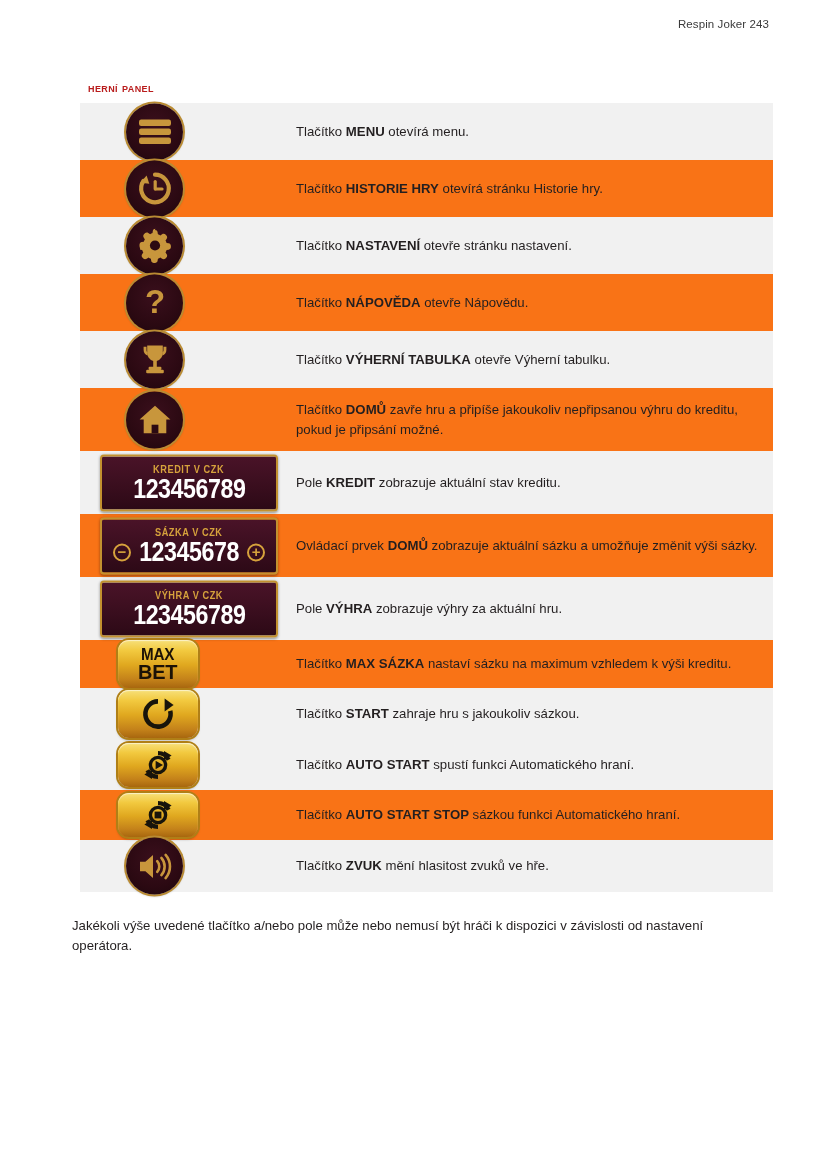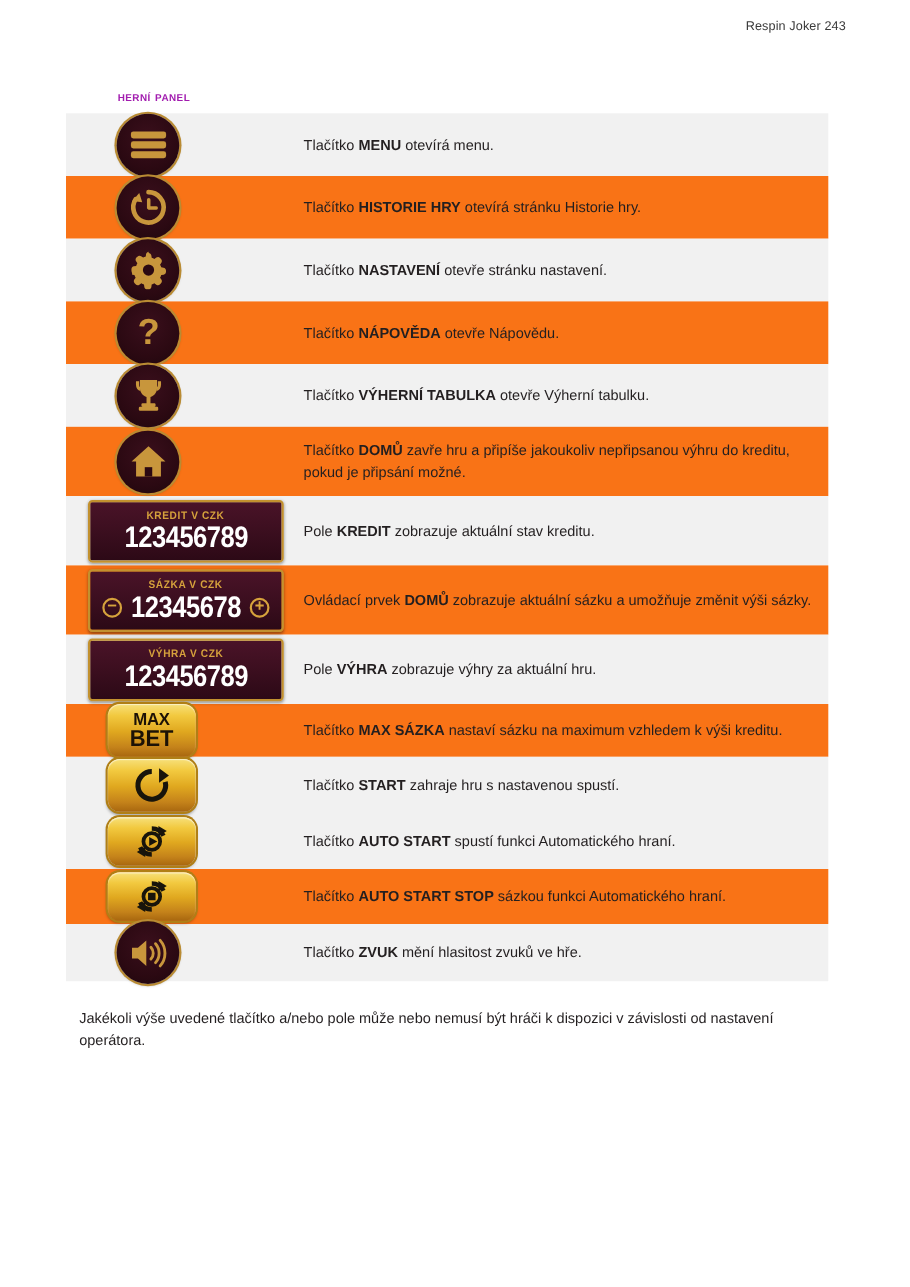--- a/index.html
+++ b/index.html
@@ -22,35 +22,35 @@
     top: 18px;
     right: 58px;
     font-size: 11.5px;
     color: #3a3a3a;
     letter-spacing: .1px;
   }
 
   
   .section-title {
     position: absolute;
-    left: 107px;
+    left: 88px;
     top: 80px;
     font-size: 13px;
     font-weight: bold;
     letter-spacing: .4px;
     font-variant: small-caps;
     text-transform: lowercase;
-    color: #a21caf;
+    color: #b91c1c;
   }
   .section-title::first-letter { font-size: 13px; }
 
   
   .panel-table {
     position: absolute;
-    left: 60px;
+    left: 80px;
     top: 103px;
     width: 693px;
   }
   .row {
     display: flex;
     align-items: stretch;
     position: relative;
     background: #f97316;
   }
   .row.alt { background: #f1f1f1; }
@@ -374,21 +374,21 @@
       <div class="art" style="left:38px">
         <div class="gold">
           <svg width="36" height="36" viewBox="0 0 36 36">
             <path d="M18 5.4a12.6 12.6 0 1 0 12.2 9.5" fill="none" stroke="#18140b" stroke-width="4.6" stroke-linecap="butt"></path>
             <path d="M24.6 2.4 L24.6 15.6 L33.6 9.0 Z" fill="#18140b"></path>
           </svg>
         </div>
       </div>
     </div>
     <div class="cell-desc">
-      <span><span>Tlačítko </span><b>START</b><span> zahraje hru s nastavenou spustí.</span></span>
+      <span><span>Tlačítko </span><b>START</b><span> zahraje hru s jakoukoliv sázkou.</span></span>
     </div>
   </div>
 
 
   <div class="row alt" style="height:50px">
     <div class="cell-icon">
       <div class="art" style="left:38px">
         <div class="gold" style="height:44px">
           <svg width="32" height="32" viewBox="0 0 32 32">
             <path d="M16 4.2a11.8 11.8 0 0 1 10.6 6.6" fill="none" stroke="#18140b" stroke-width="4.2" stroke-linecap="butt"></path>

